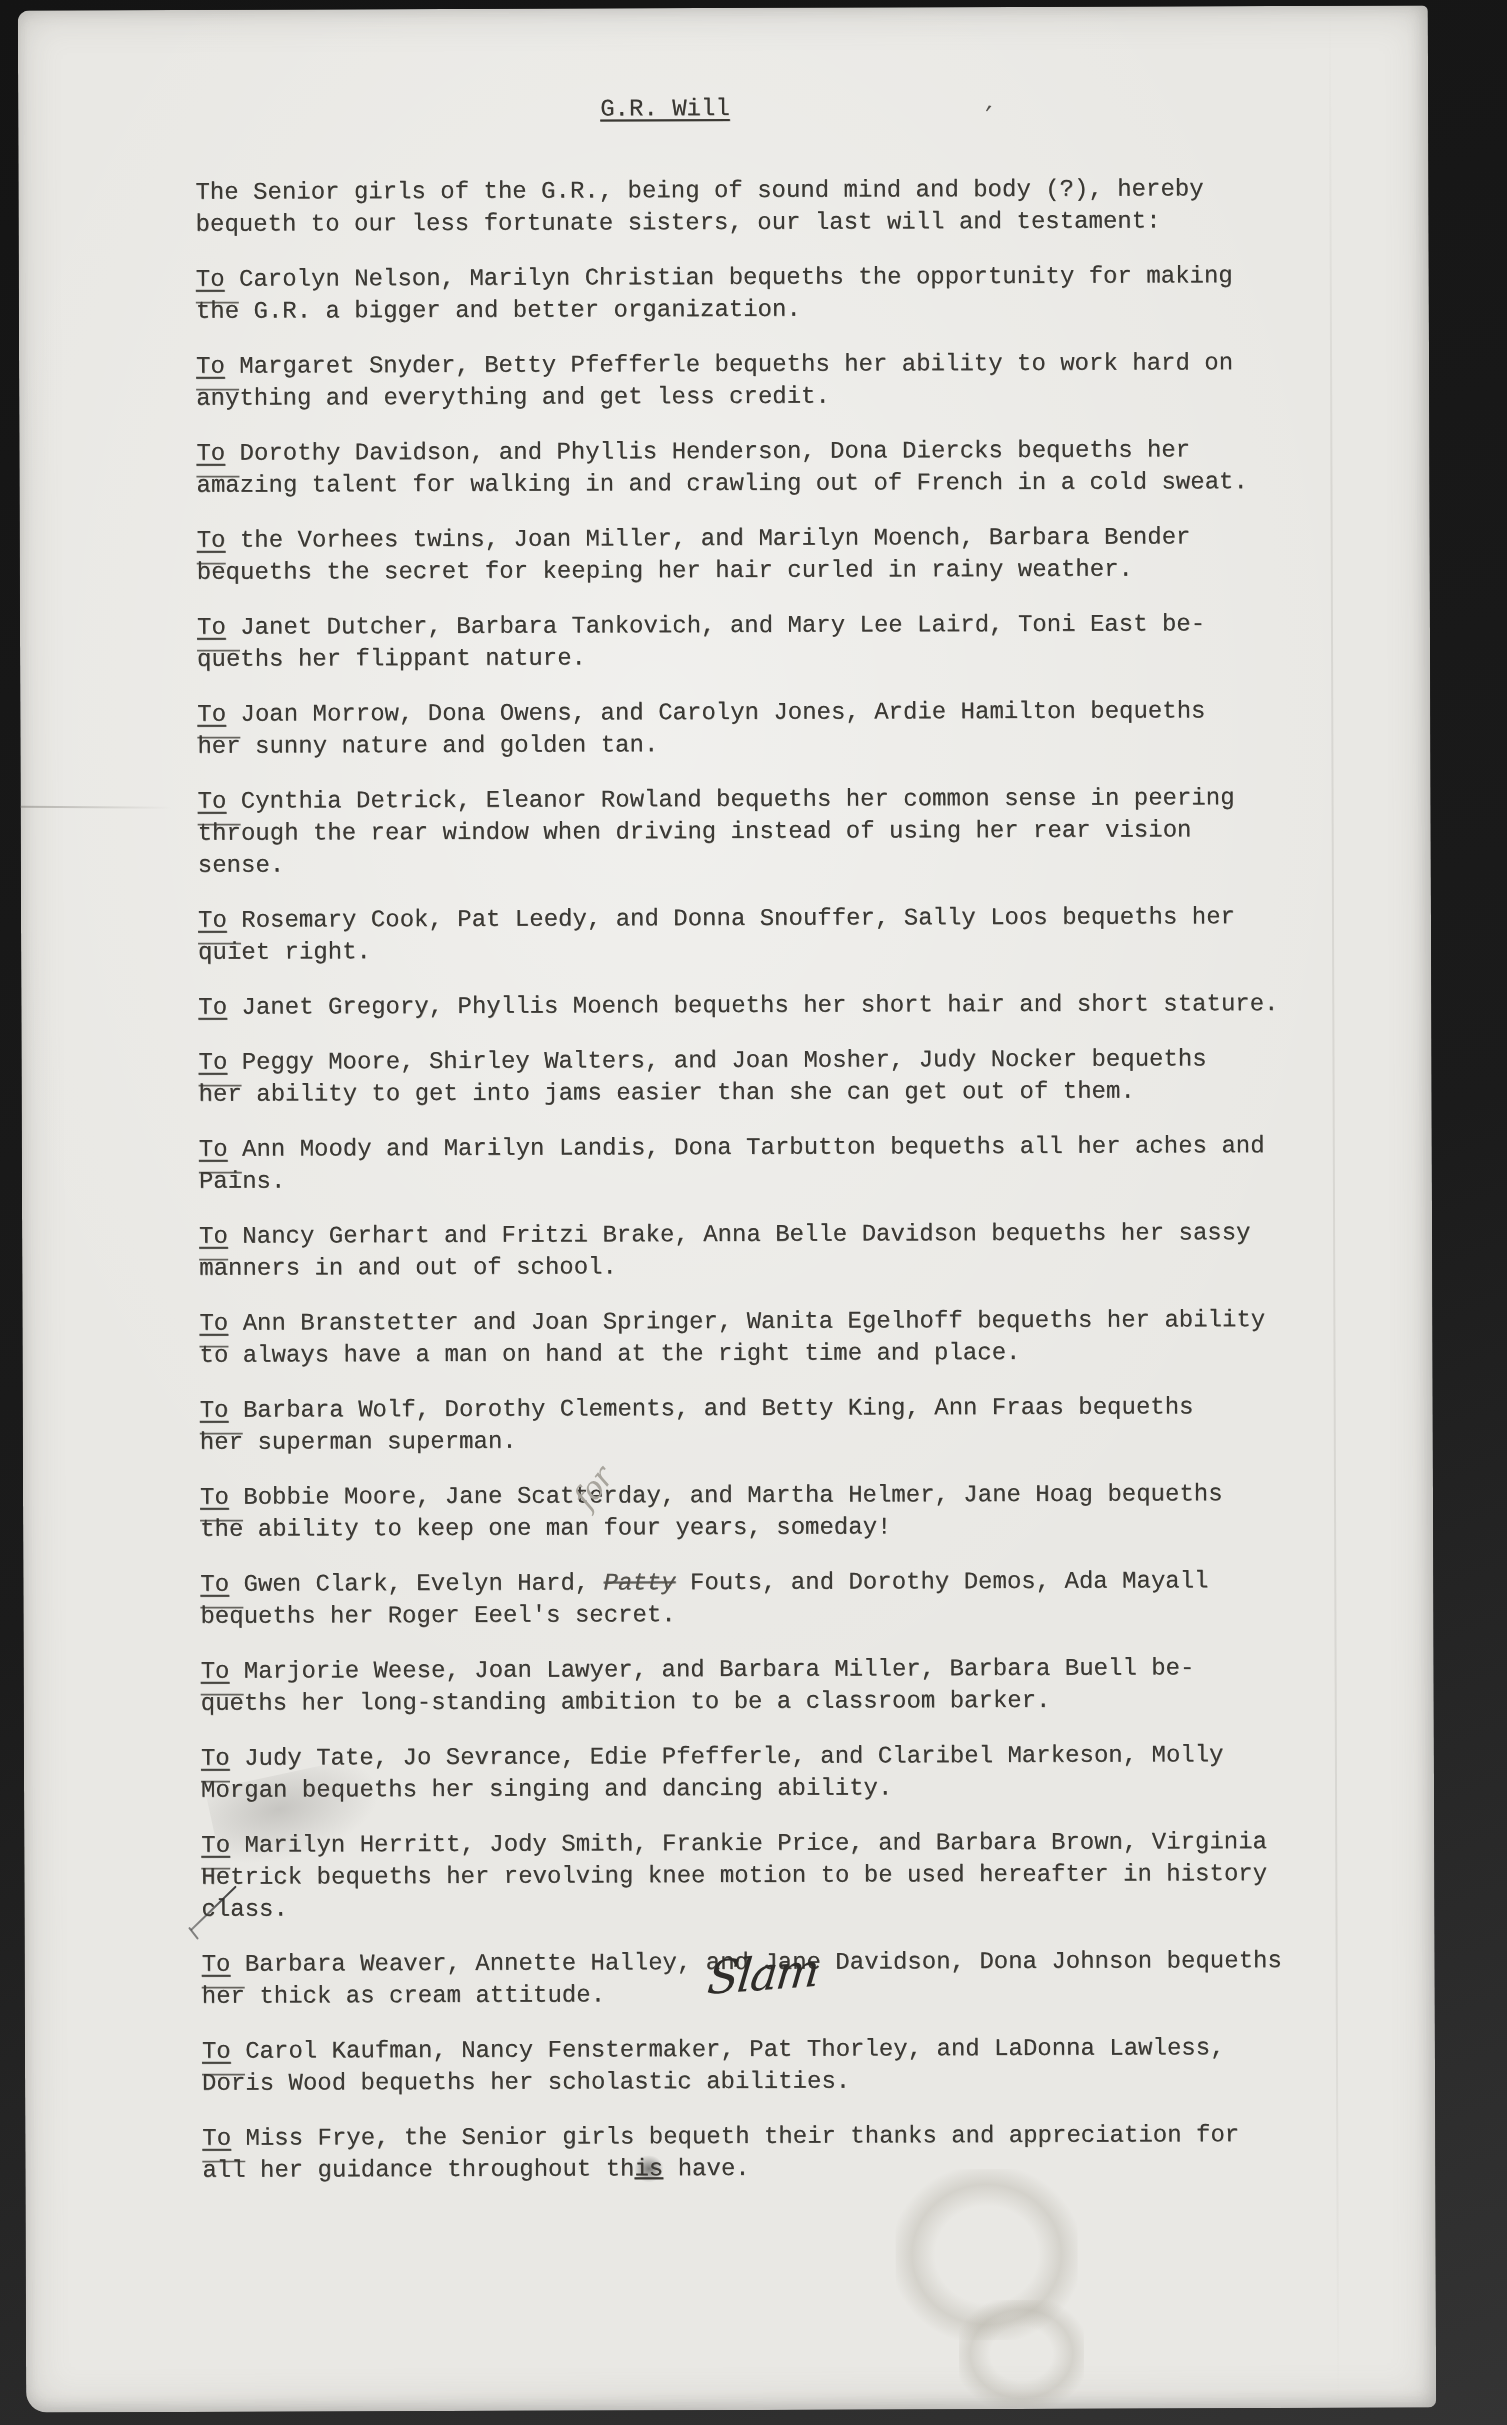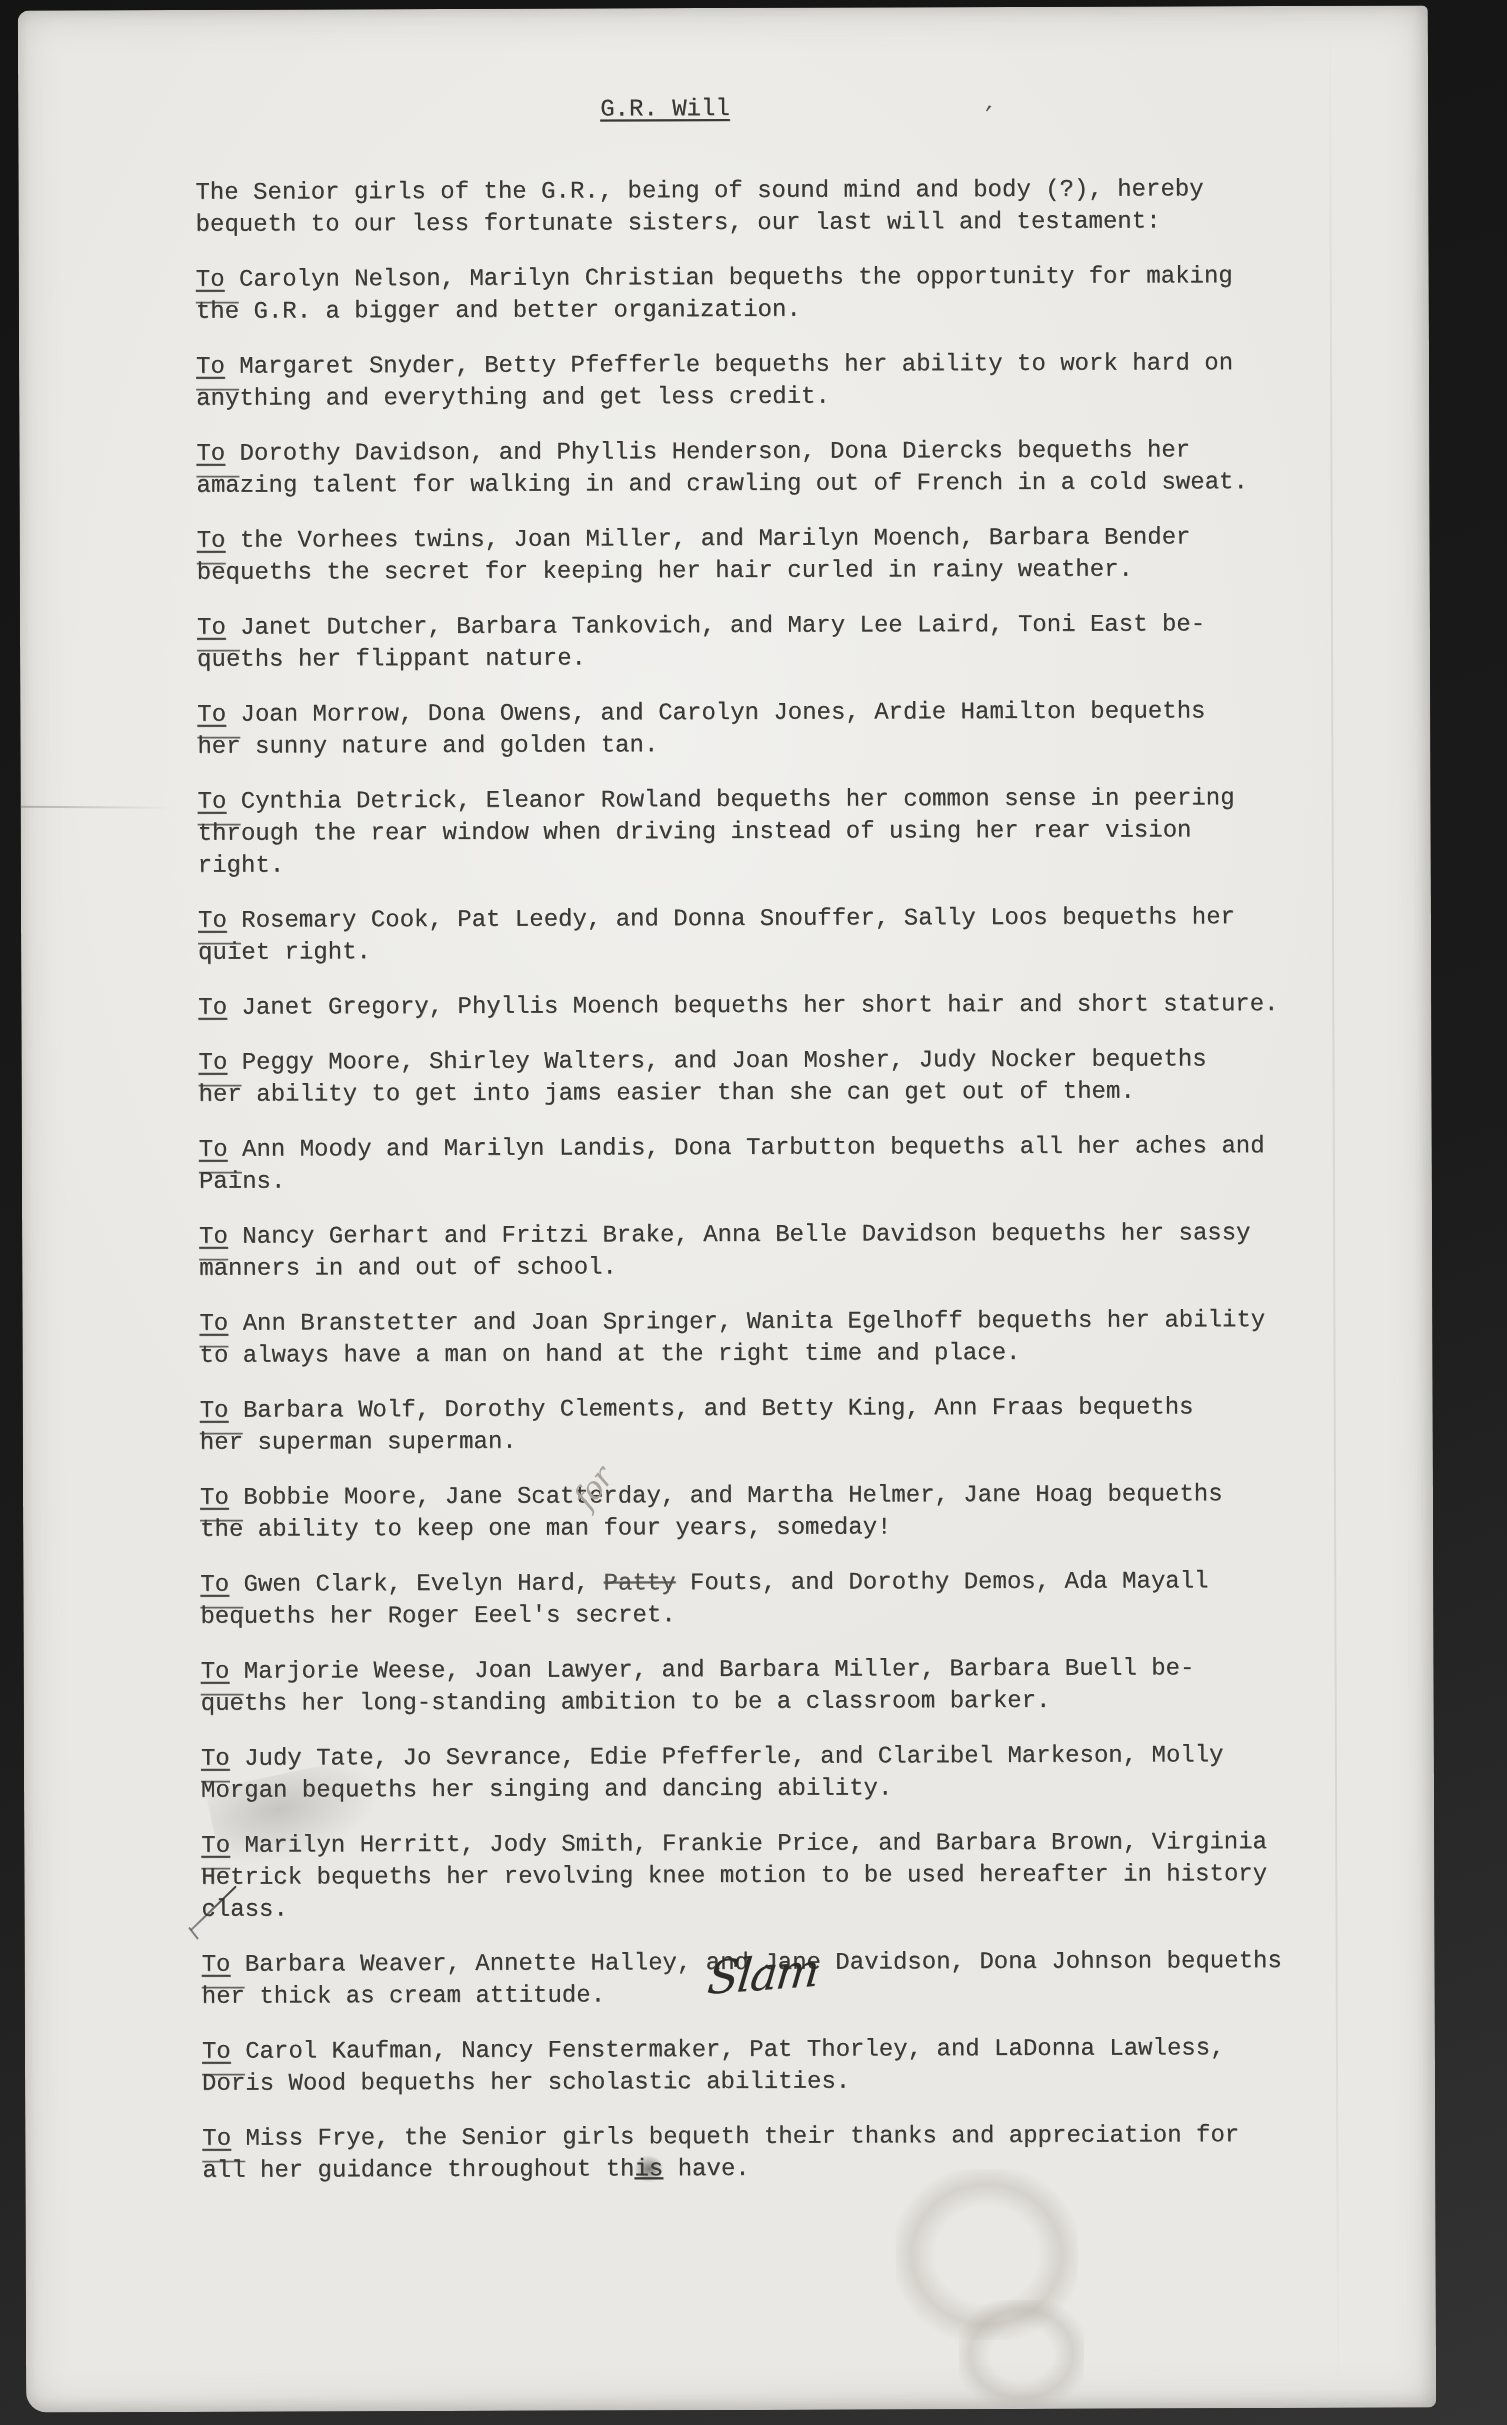--- a/index.html
+++ b/index.html
@@ -69,20 +69,21 @@
     background-image: linear-gradient(rgba(70,68,62,0.8), rgba(70,68,62,0.8));
     background-size: 100% 1.7px;
     background-position: 0 4px;
     background-repeat: no-repeat;
   }
   .s-x {
     text-decoration: line-through;
     text-decoration-thickness: 1.7px;
     text-decoration-color: rgba(90,88,82,0.8);
     color: #55534e;
+    font-style: italic;
   }
   .s-sm {
     background: radial-gradient(ellipse at center, rgba(35,35,33,0.55) 0%, rgba(35,35,33,0) 72%);
     border-radius: 50%;
     text-decoration: underline;
   }
   
   .pencil-for {
     position: absolute;
     left: 549px; top: 1461px;
@@ -196,21 +197,21 @@
           <div class="line"><span class="s-u">To</span><span> Janet Dutcher, Barbara Tankovich, and Mary Lee Laird, Toni East be-</span></div>
           <div class="line"><span class="s-o">que</span><span>ths her flippant nature.</span></div>
         </div>
         <div class="para">
           <div class="line"><span class="s-u">To</span><span> Joan Morrow, Dona Owens, and Carolyn Jones, Ardie Hamilton bequeths</span></div>
           <div class="line"><span class="s-o">her</span><span> sunny nature and golden tan.</span></div>
         </div>
         <div class="para">
           <div class="line"><span class="s-u">To</span><span> Cynthia Detrick, Eleanor Rowland bequeths her common sense in peering</span></div>
           <div class="line"><span class="s-o">thr</span><span>ough the rear window when driving instead of using her rear vision</span></div>
-          <div class="line"><span>right.</span></div>
+          <div class="line"><span>sense.</span></div>
         </div>
         <div class="para">
           <div class="line"><span class="s-u">To</span><span> Rosemary Cook, Pat Leedy, and Donna Snouffer, Sally Loos bequeths her</span></div>
           <div class="line"><span class="s-o">qui</span><span>et right.</span></div>
         </div>
         <div class="para">
           <div class="line"><span class="s-u">To</span><span> Janet Gregory, Phyllis Moench bequeths her short hair and short stature.</span></div>
         </div>
         <div class="para">
           <div class="line"><span class="s-u">To</span><span> Peggy Moore, Shirley Walters, and Joan Mosher, Judy Nocker bequeths</span></div>

